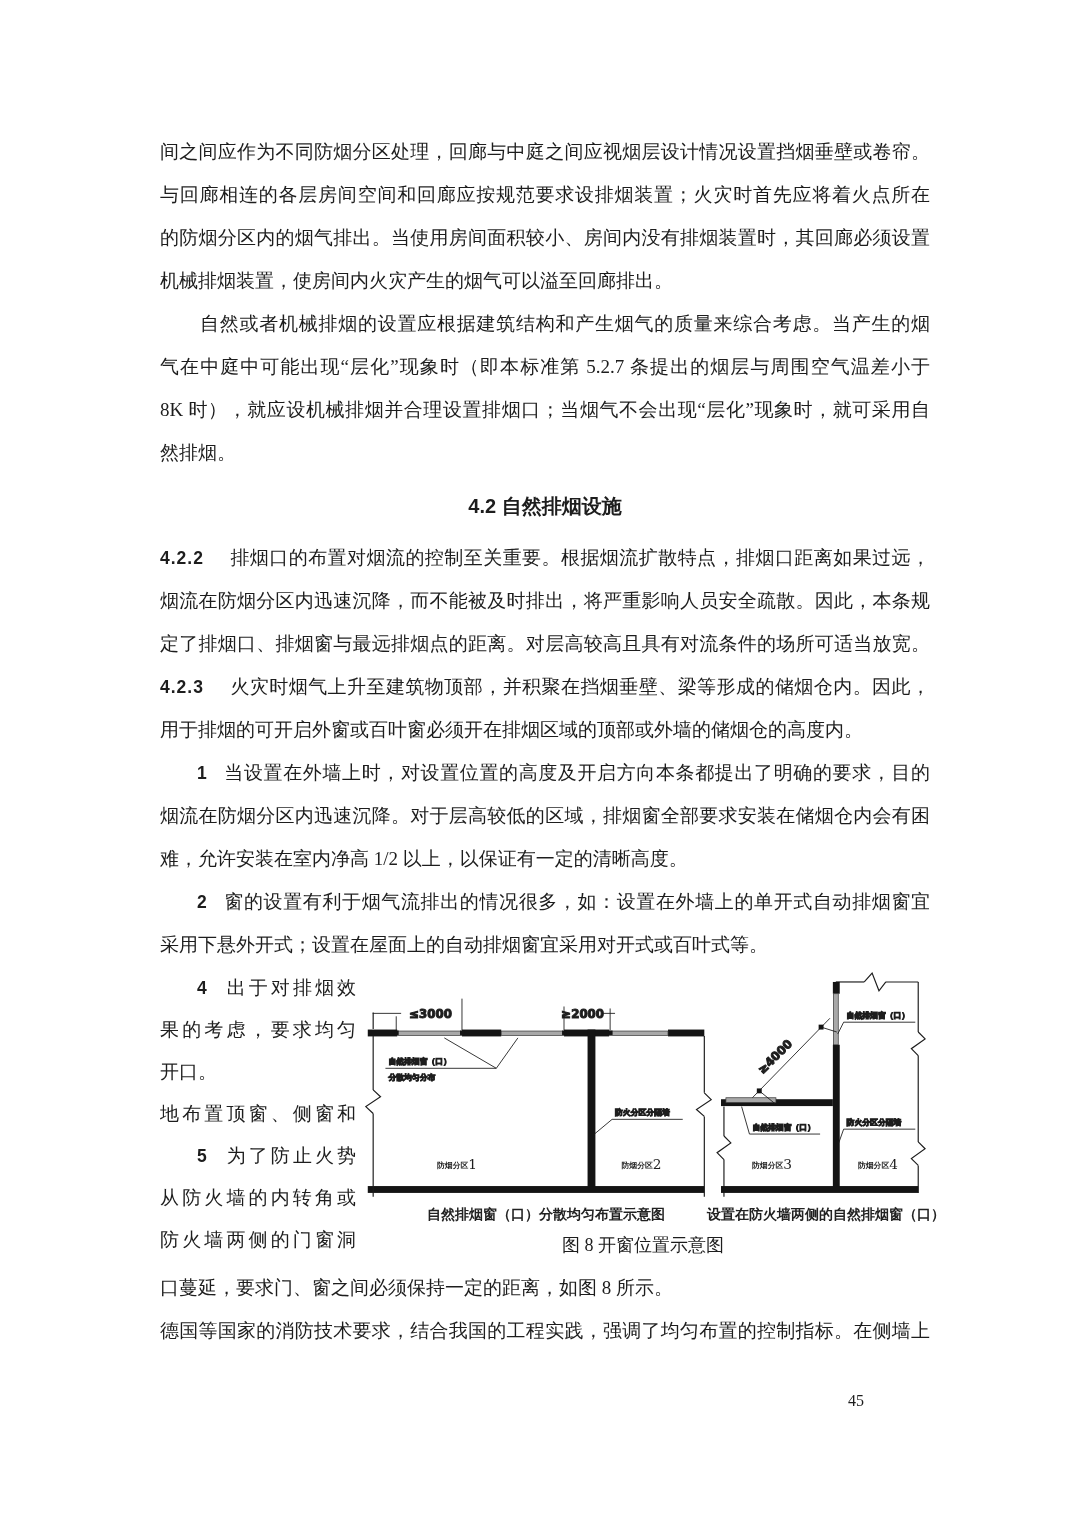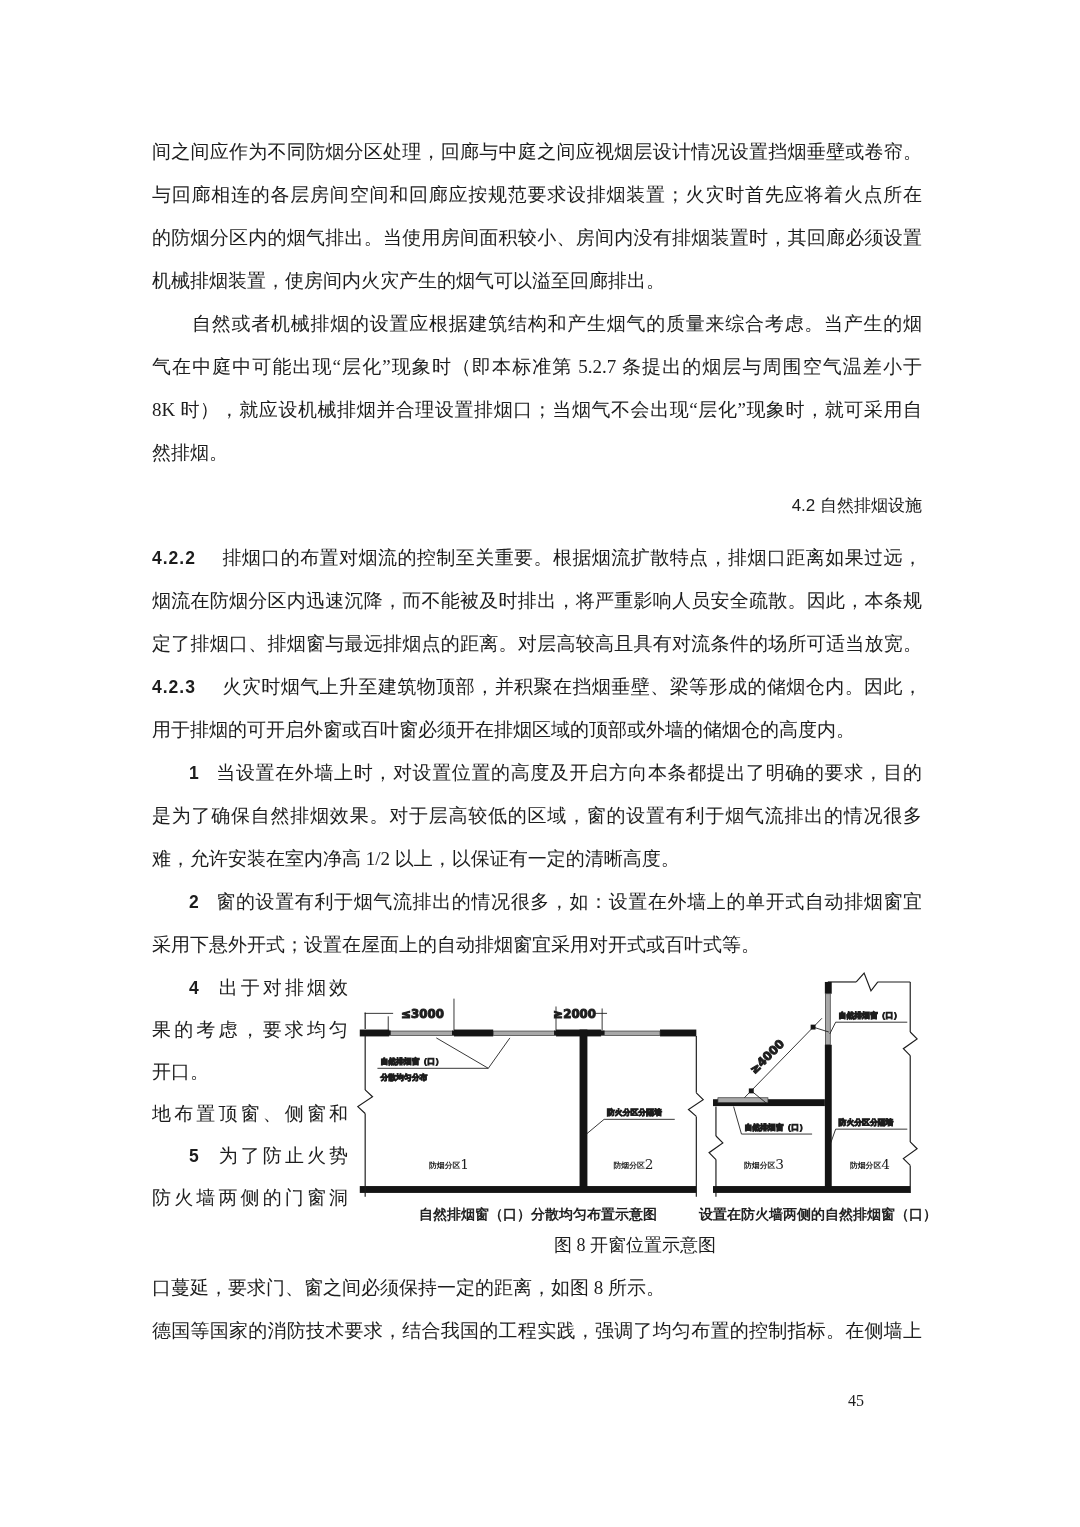--- a/index.html
+++ b/index.html
@@ -1,34 +1,34 @@
 <!DOCTYPE html>
 <html><head>
 <meta charset="utf-8">
 <style>
   html,body{margin:0;padding:0;background:#e8e8e8;}
   .page{
     width:1080px;height:1527px;background:#ffffff;position:relative;
     font-family:"Liberation Serif","DejaVu Serif",serif;color:#1d1d1d;
     margin:0 auto;overflow:hidden;
   }
-  .content{position:absolute;left:152px;top:130px;width:770px;}
+  .content{position:absolute;left:160px;top:130px;width:770px;}
   .bl{
     font-size:19px;line-height:43px;height:43px;
     text-align:justify;text-justify:inter-character;overflow:hidden;
   }
   .full{text-align-last:justify;}
   .endl{text-align-last:left;}
   .indent{text-indent:40px;}
   .cnum{font-family:"Liberation Sans","DejaVu Sans",sans-serif;font-weight:bold;font-size:17.5px;margin-right:26px;letter-spacing:1px;}
   .ifirst{padding-left:37px;}
   .inum{font-family:"Liberation Sans","DejaVu Sans",sans-serif;font-weight:bold;font-size:17.5px;margin-right:17px;}
   .heading{
-    font-family:"Liberation Sans","DejaVu Sans",sans-serif;font-weight:normal;
-    font-size:17px;line-height:44px;height:44px;text-align:right;
+    font-family:"Liberation Sans","DejaVu Sans",sans-serif;font-weight:bold;
+    font-size:20px;line-height:44px;height:44px;text-align:center;
     margin-top:10px;margin-bottom:8px;
   }
   .fig-row{display:flex;margin-top:1px;}
   .fig-leftcol{width:196px;}
   .nline{
     font-size:19px;line-height:42px;height:42px;
     text-align:justify;text-justify:inter-character;overflow:hidden;
   }
   .fig-main{width:574px;position:relative;}
   .subcaps{position:relative;height:22px;
@@ -71,36 +71,37 @@
       <div class="bl full">定了排烟口、排烟窗与最远排烟点的距离。对层高较高且具有对流条件的场所可适当放宽。</div>
     </div>
 
     <div>
       <div class="bl full"><span class="cnum">4.2.3</span><span>火灾时烟气上升至建筑物顶部，并积聚在挡烟垂壁、梁等形成的储烟仓内。因此，</span></div>
       <div class="bl endl">用于排烟的可开启外窗或百叶窗必须开在排烟区域的顶部或外墙的储烟仓的高度内。</div>
     </div>
 
     <div>
       <div class="bl full ifirst"><span class="inum">1</span><span>当设置在外墙上时，对设置位置的高度及开启方向本条都提出了明确的要求，目的</span></div>
-      <div class="bl full">是为了确保自然排烟效果。对于层高较低的区域，窗的设置有利于烟气流排出的情况很多</div>
+      <div class="bl full">烟流在防烟分区内迅速沉降。对于层高较低的区域，排烟窗全部要求安装在储烟仓内会有困</div>
       <div class="bl endl">难，允许安装在室内净高 1/2 以上，以保证有一定的清晰高度。</div>
     </div>
 
     <div>
       <div class="bl full ifirst"><span class="inum">2</span><span>窗的设置有利于烟气流排出的情况很多，如：设置在外墙上的单开式自动排烟窗宜</span></div>
       <div class="bl endl">采用下悬外开式；设置在屋面上的自动排烟窗宜采用对开式或百叶式等。</div>
     </div>
 
     <div class="fig-row">
       <div class="fig-leftcol">
         <div class="nline full ifirst"><span class="inum">4</span><span>出于对排烟效</span></div>
         <div class="nline full">果的考虑，要求均匀</div>
         <div class="nline endl">开口。</div>
         <div class="nline full">地布置顶窗、侧窗和</div>
         <div class="nline full ifirst"><span class="inum">5</span><span>为了防止火势</span></div>
+        <div class="nline full">从防火墙的内转角或</div>
         <div class="nline full">防火墙两侧的门窗洞</div>
       </div>
 
       <div class="fig-main">
         <svg width="574" height="235" viewBox="0 0 585 235">
 
           <g stroke="#1d1d1d">
 
             <g fill="#141414" stroke="none">
               <rect x="12" y="61.5" width="30" height="7"></rect>

